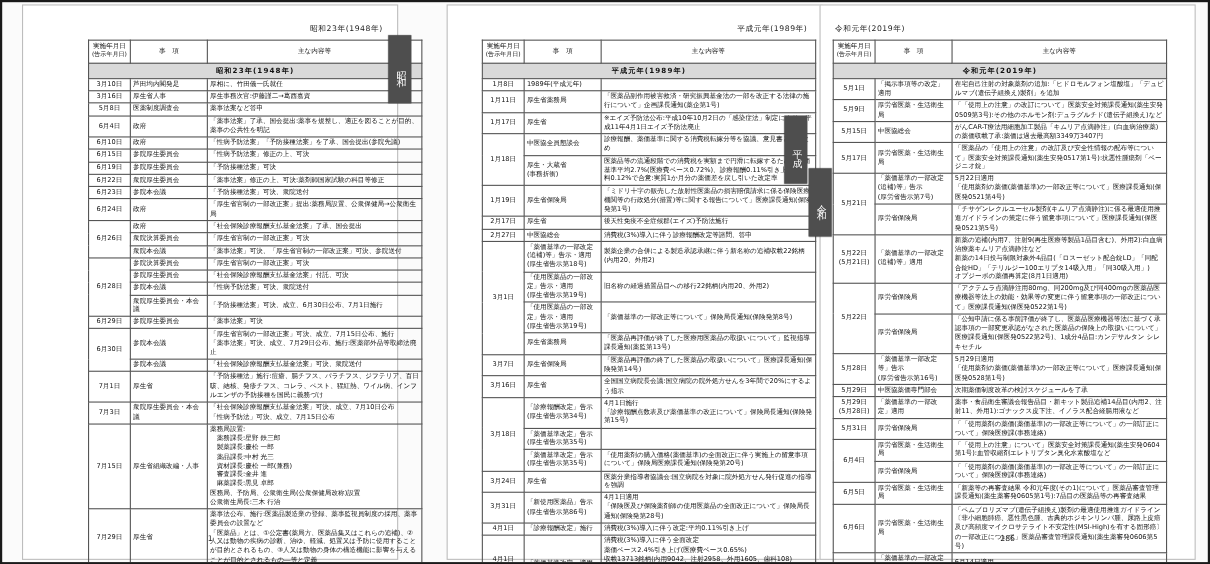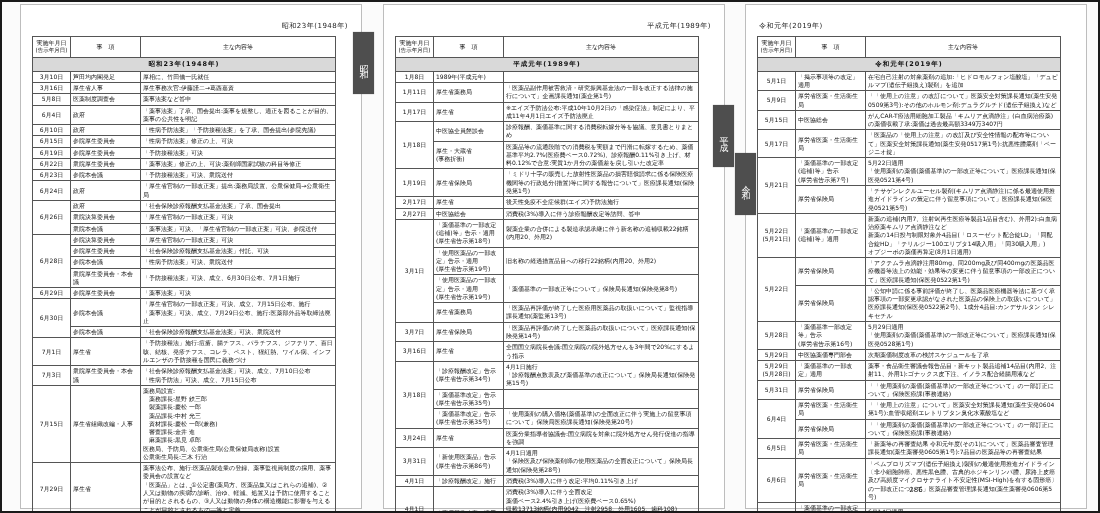--- a/index.html
+++ b/index.html
@@ -5,22 +5,22 @@
   html,body { margin:0; padding:0; }
   body {
     width:1100px; height:513px; position:relative; overflow:hidden;
     background:#fbfbfb; box-sizing:border-box; border:2px solid #1a1a1a;
     font-family:"DejaVu Sans", sans-serif; color:#111;
   }
   .page {
     position:absolute; top:2px; height:505px; width:342px;
     background:#ffffff; border:1px solid #bdbdbd; box-sizing:border-box;
   }
-  .page-1 { left:18px; }
-  .page-2 { left:381px; }
+  .page-1 { left:18px;padding-left:48px; }
+  .page-2 { left:404px;padding-left:20px; }
   .page-3 { left:743px; }
   .page-title { font-size:7px; margin:16px 13px 5px 13px; color:#222; letter-spacing:0.5px; }
   .title-right { text-align:right; }
   .title-left  { text-align:left; }
   table.chron {
     border-collapse:collapse; table-layout:fixed;
     margin-left:11px; width:303px; border:1px solid #333;
   }
   table.chron th, table.chron td {
     border:0.7px solid #555; font-size:6px; line-height:1.38;

